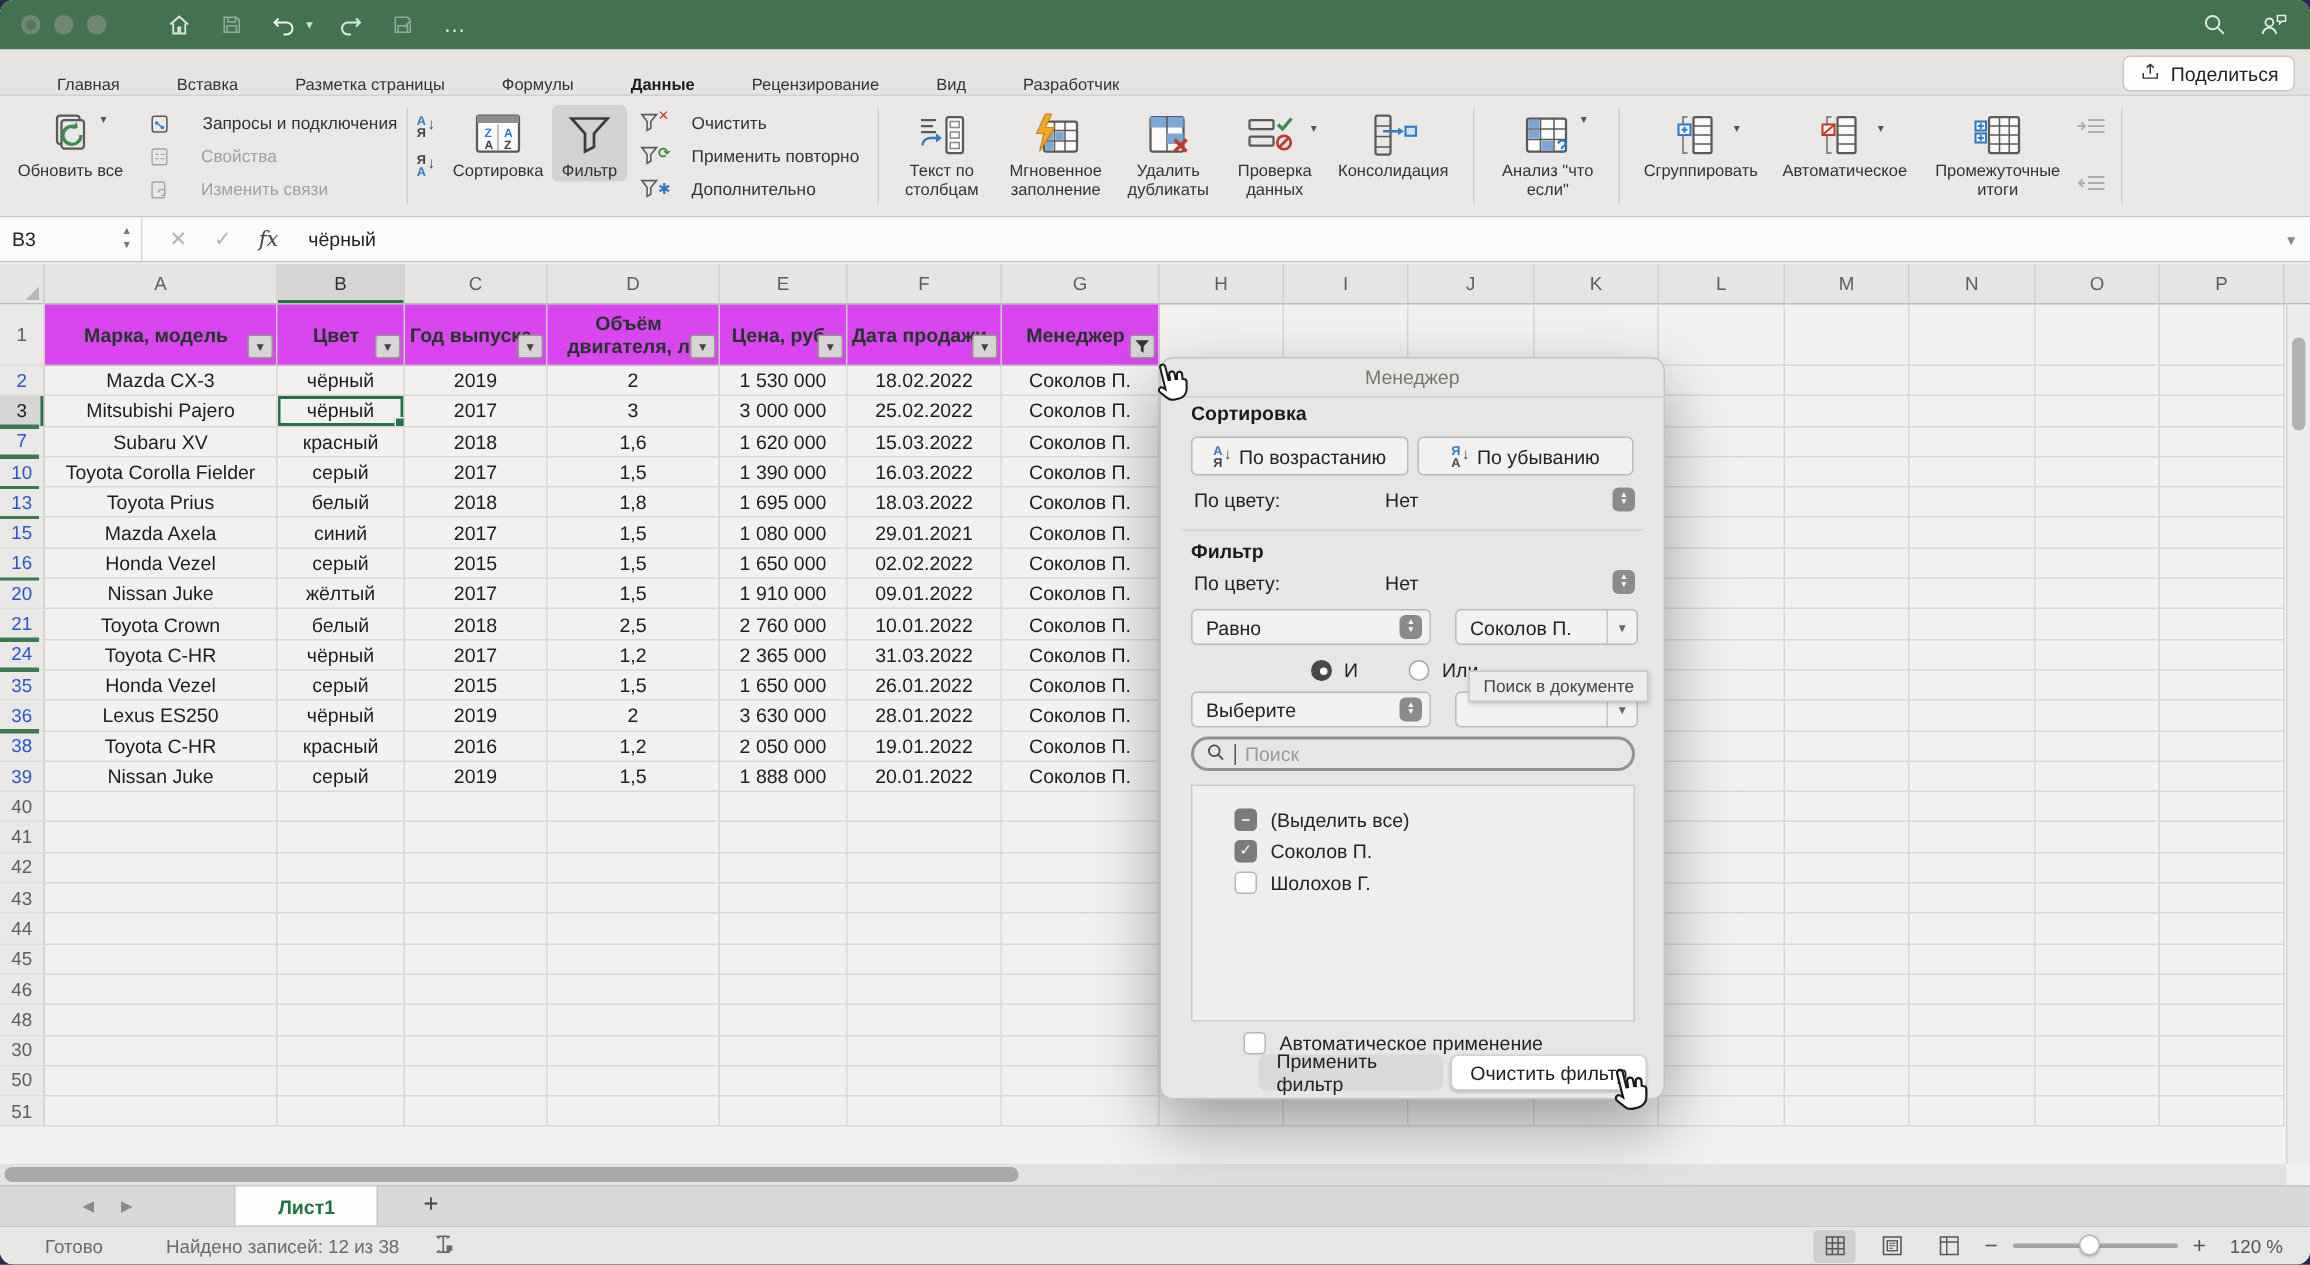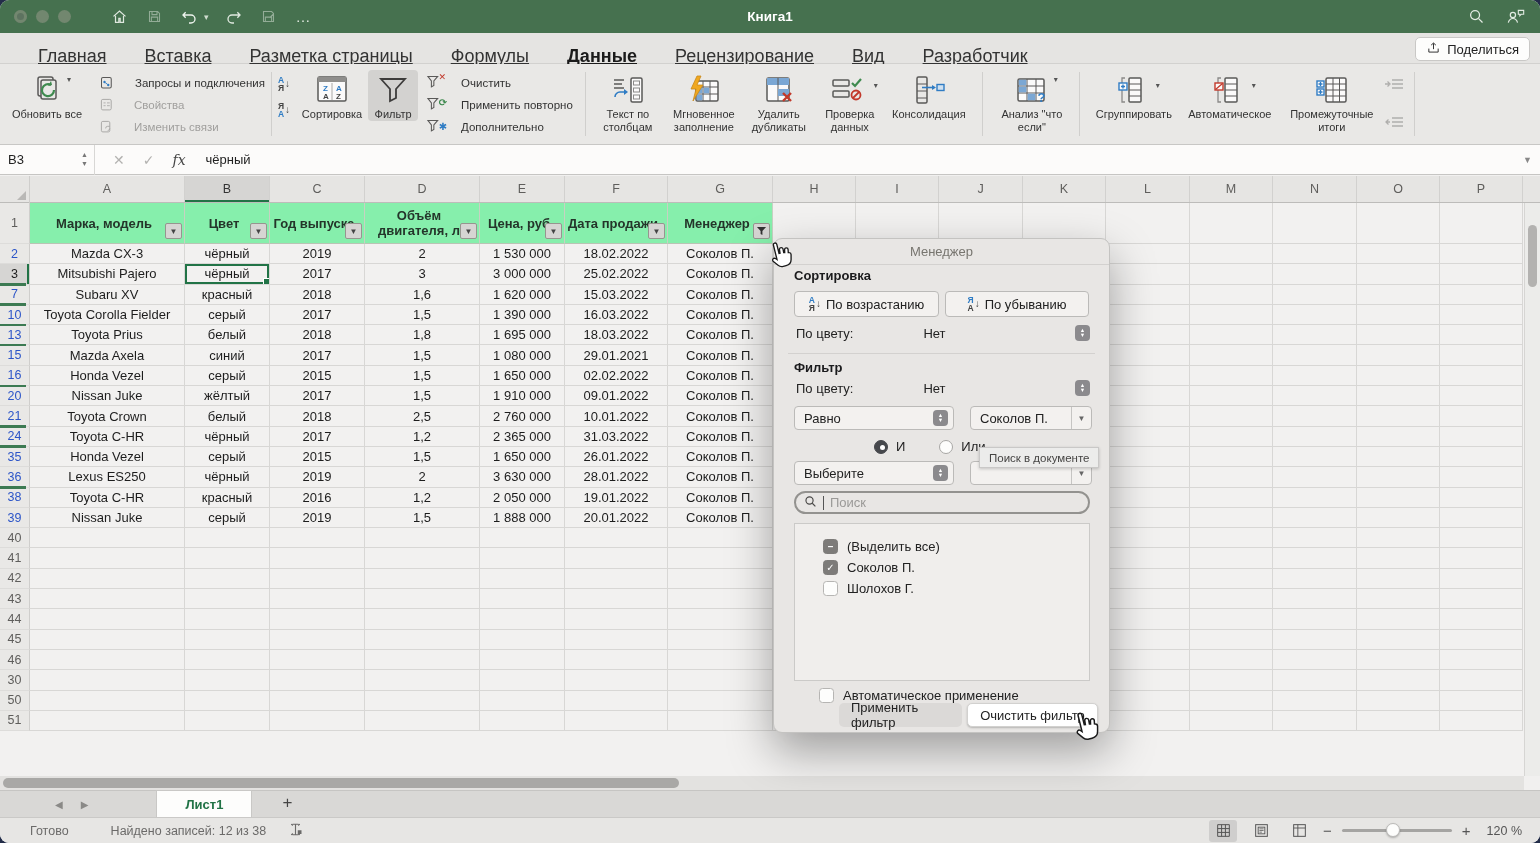--- a/index.html
+++ b/index.html
@@ -14,21 +14,21 @@
   .tb-icons { display:flex; align-items:center; gap:15px; margin-left:38px; color:#dfe8df; }
   .tb-ic { width:20px; height:20px; display:flex; align-items:center; justify-content:center; font-size:16px; }
   .tb-ic.dim { opacity:.5; }
   .tb-ic svg { display:block; }
   .undo-chev { font-size:9px; margin-left:-10px; color:#cfdccf; }
   .tb-title { position:absolute; left:0; right:0; text-align:center; color:#fff; font-weight:bold; font-size:13.5px; pointer-events:none; }
   .tb-right { position:absolute; right:14px; top:0; height:33px; display:flex; align-items:center; gap:20px; color:#e3ebe3; }
 
   
   .tabbar { position:absolute; left:0; top:33px; width:100%; height:31px; background:#e5e4e2; display:flex; align-items:center; border-bottom:1px solid #d2d1cf; }
-  .rtab { font-size:18px; color:#333; padding:24px 0 7px; margin-left:38px; white-space:nowrap;text-decoration:underline; }
+  .rtab { font-size:11px; color:#333; padding:24px 0 7px; margin-left:38px; white-space:nowrap; }
   .rtab:first-child { margin-left:38px; }
   .rtab.active { font-weight:bold; color:#1b1b1b; border-bottom:3px solid #217346; padding-bottom:4px; }
   .share-btn { position:absolute; right:10px; top:4px; height:24px; background:#fdfdfc; border:1px solid #c9c8c6; border-radius:5px; display:flex; align-items:center; gap:6px; padding:0 10px; font-size:13px; color:#222; }
 
   
   .ribbon { position:absolute; left:0; top:64px; width:100%; height:81px; background:#e9e8e6; border-bottom:1px solid #c8c7c5; display:flex; align-items:flex-start; }
   .rsep { width:1px; height:64px; background:#d0cfcd; margin:8px 6px 0; flex:0 0 1px; }
   .rbtn { display:flex; flex-direction:column; align-items:center; text-align:center; font-size:11px; line-height:12.5px; color:#333; margin-top:8px; }
   .rbtn .ric { height:36px; display:flex; align-items:center; justify-content:center; position:relative; }
   .rstack { display:flex; flex-direction:column; justify-content:flex-start; margin-top:10px; gap:4px; }
@@ -54,21 +54,21 @@
   .corner { width:30px; height:27px; border-right:1px solid #cfcecc; position:relative; }
   .corner:after { content:""; position:absolute; right:3px; bottom:3px; border-left:9px solid transparent; border-bottom:9px solid #b9b8b6; }
   .colhead { display:flex; align-items:center; justify-content:center; font-size:12.5px; color:#5f5e5c; border-right:1px solid #d2d1cf; }
   .colhead.sel { background:#d6d5d3; color:#333; box-shadow:inset 0 -2px 0 #217346; }
   .grid-row { display:flex; }
   .rowhead { width:30px; display:flex; align-items:center; justify-content:center; font-size:12.5px; color:#5f5e5c; border-right:1px solid #cfcecc; border-bottom:1px solid #dddcda; background:#e9e8e6; position:relative; }
   .rowhead.blue { color:#2c55c8; }
   .rowhead.gap:before { content:""; position:absolute; left:0; top:-1.5px; width:26px; height:2.5px; background:#3c7a52; }
   .rowhead.selrow { background:#d6d5d3; box-shadow:inset -2px 0 0 #217346; color:#1d1d1d; }
   .cell { display:flex; align-items:center; justify-content:center; font-size:13px; color:#1d1d1d; border-right:1px solid #d8d7d5; border-bottom:1px solid #d8d7d5; white-space:nowrap; overflow:hidden; position:relative; }
-  .cell.hdr { background:#86efac; color:#24352a; font-weight:bold; border-right:1px solid #c7d1c2; border-bottom:1px solid #b9c4b4; line-height:15px; text-align:center; }
+  .cell.hdr { background:#d946ef; color:#24352a; font-weight:bold; border-right:1px solid #c7d1c2; border-bottom:1px solid #b9c4b4; line-height:15px; text-align:center; }
   .cell.sel-cell { box-shadow:inset 0 0 0 2px #217346; }
   .cell.sel-cell:after { content:""; position:absolute; right:-2px; bottom:-2px; width:6px; height:6px; background:#217346; border:1px solid #fff; }
   .fbtn { position:absolute; right:2px; bottom:4px; width:17px; height:16px; background:#d6d5d3; border:1px solid #96958f; border-radius:2px; display:flex; align-items:center; justify-content:center; font-size:8px; color:#444; font-weight:normal; }
   .fbtn.funnel { font-size:9px; }
   .vscroll { position:absolute; right:0; top:27px; width:16px; height:573px; background:#ececea; border-left:1px solid #d6d5d3; }
   .vthumb { position:absolute; left:3px; top:22px; width:9px; height:62px; border-radius:5px; background:#b3b2b0; }
   .hscroll { position:absolute; left:0; top:776px; width:1524px; height:14px; background:#e3e2e0; }
   .hthumb { position:absolute; left:3px; top:2px; width:676px; height:10px; border-radius:5px; background:#a9a8a6; }
 
   
@@ -147,21 +147,20 @@
             <path d="M17 5l4 4-4 4 M20.5 9H9a6 6 0 0 0 0 12h3" fill="none" stroke="#dfe8df" stroke-width="2"></path>
           </svg>
       </span>
       <span class="tb-ic dim">
         <svg width="15" height="15" viewBox="0 0 24 24">
             <path d="M4 4h13l3 3v13H4z M7 13h10v7H7z M14 14l6-6" fill="none" stroke="#dfe8df" stroke-width="1.7"></path>
           </svg>
       </span>
       <span class="tb-ic" style="font-size:15px; letter-spacing:1px;">…</span>
     </div>
-    <div class="tb-title">Книга1</div>
     <div class="tb-right">
       <span class="tb-ic">
         <svg width="17" height="17" viewBox="0 0 24 24">
             <circle cx="10" cy="10" r="6.3" fill="none" stroke="#e3ebe3" stroke-width="1.8"></circle>
             <path d="M15 15l5.5 5.5" stroke="#e3ebe3" stroke-width="1.8"></path>
           </svg>
       </span>
       <span class="tb-ic">
         <svg width="20" height="17" viewBox="0 0 26 22">
             <circle cx="9" cy="9" r="3.4" fill="none" stroke="#e3ebe3" stroke-width="1.6"></circle>
@@ -894,20 +893,39 @@
           <div class="cell" style="width: 83px;"></div>
           <div class="cell" style="width: 84px;"></div>
           <div class="cell" style="width: 83px;"></div>
           <div class="cell" style="width: 84px;"></div>
           <div class="cell" style="width: 83px;"></div>
           <div class="cell" style="width: 84px;"></div>
           <div class="cell" style="width: 83px;"></div>
           <div class="cell" style="width: 83px;"></div>
         </div>
         <div class="grid-row" style="height: 20.3px;">
+          <div class="rowhead">48</div>
+          <div class="cell" style="width: 155px;"></div>
+          <div class="cell" style="width: 85px;"></div>
+          <div class="cell" style="width: 95px;"></div>
+          <div class="cell" style="width: 115px;"></div>
+          <div class="cell" style="width: 85px;"></div>
+          <div class="cell" style="width: 103px;"></div>
+          <div class="cell" style="width: 105px;"></div>
+          <div class="cell" style="width: 83px;"></div>
+          <div class="cell" style="width: 83px;"></div>
+          <div class="cell" style="width: 84px;"></div>
+          <div class="cell" style="width: 83px;"></div>
+          <div class="cell" style="width: 84px;"></div>
+          <div class="cell" style="width: 83px;"></div>
+          <div class="cell" style="width: 84px;"></div>
+          <div class="cell" style="width: 83px;"></div>
+          <div class="cell" style="width: 83px;"></div>
+        </div>
+        <div class="grid-row" style="height: 20.3px;">
           <div class="rowhead">30</div>
           <div class="cell" style="width: 155px;"></div>
           <div class="cell" style="width: 85px;"></div>
           <div class="cell" style="width: 95px;"></div>
           <div class="cell" style="width: 115px;"></div>
           <div class="cell" style="width: 85px;"></div>
           <div class="cell" style="width: 103px;"></div>
           <div class="cell" style="width: 105px;"></div>
           <div class="cell" style="width: 83px;"></div>
           <div class="cell" style="width: 83px;"></div>
@@ -1059,21 +1077,21 @@
         </div>
         <div class="litem">
           <span class="cb checked">✓</span>
           <span>Соколов П.</span>
         </div>
         <div class="litem">
           <span class="cb unchecked"></span>
           <span>Шолохов Г.</span>
         </div>
       </div>
-    <div class="pp-row" style="left:16px; top:449px; gap:9px;padding-left:29px;">
+    <div class="pp-row" style="left:26px; top:449px; gap:9px;padding-left:29px;">
       <span class="cb"></span>
       <span>Автоматическое применение</span>
     </div>
     <div class="pp-row" style="left:65px; top:464px; gap:5px;">
       <div class="pbtn gray" style="width:123px;">Применить фильтр</div>
       <div class="pbtn white" style="width:131px;">Очистить фильтр</div>
     </div>
   </div>
 
   <svg class="cursor" style="left:768px; top:240px; transform:rotate(-14deg);" width="27" height="29" viewBox="0 0 24 26">

